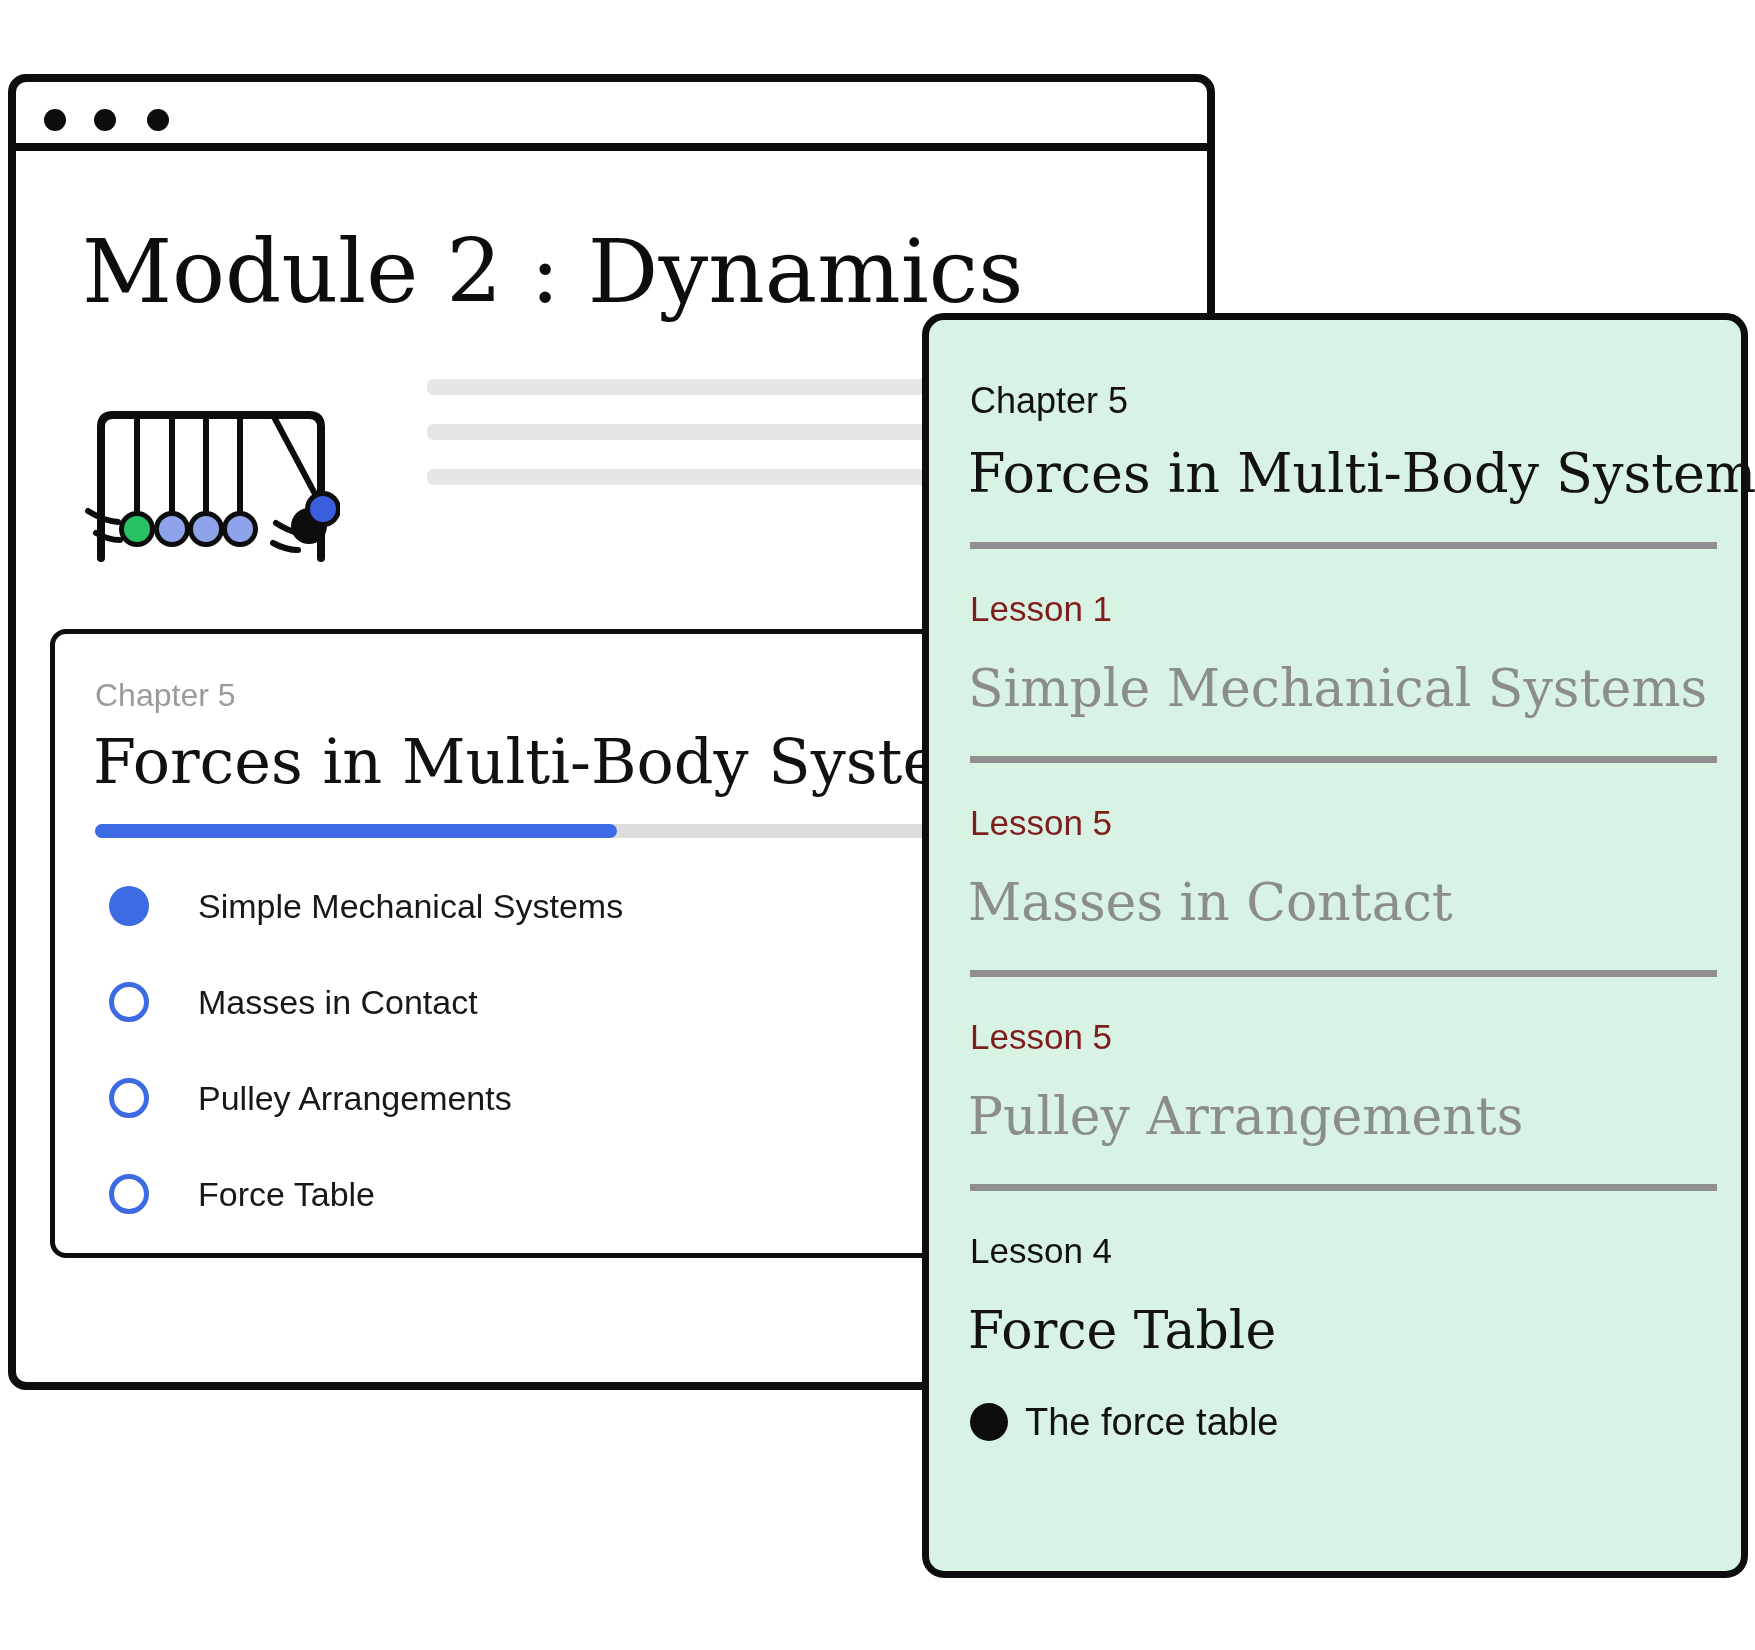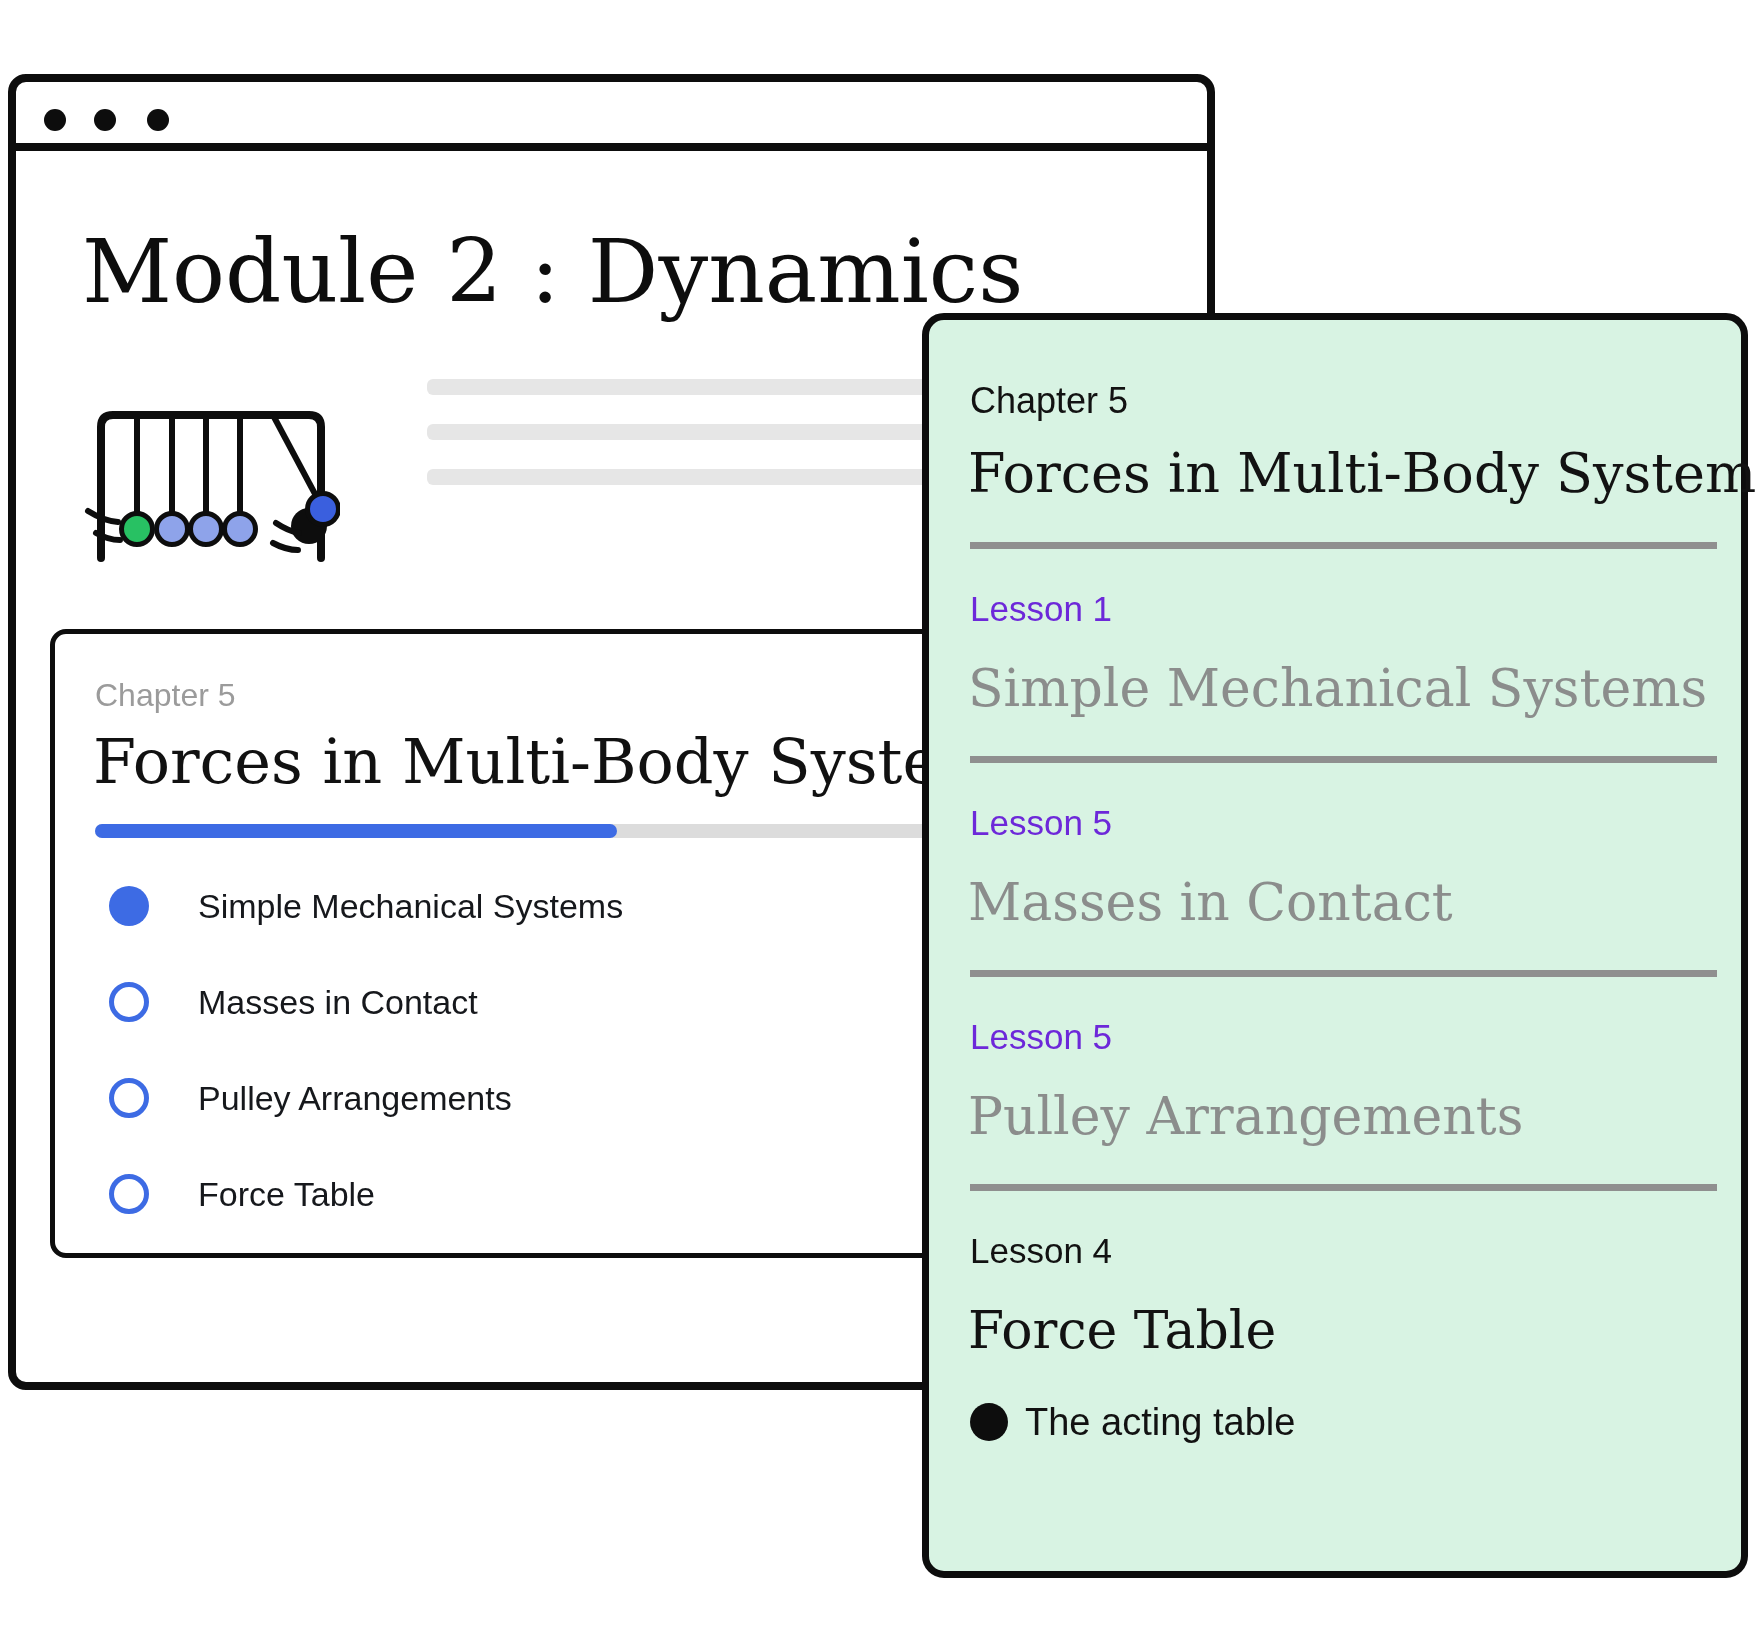--- a/index.html
+++ b/index.html
@@ -42,21 +42,21 @@
   .c-label{position:absolute;left:143px;top:0;font-size:34px;line-height:46px;color:#16181c;white-space:nowrap;}
 
   
   .panel{position:absolute;left:922px;top:313px;width:826px;height:1265px;
          background:#d8f3e3;border:7px solid #0d0d0d;border-radius:22px;box-sizing:border-box;z-index:5;}
   .p-chapter{position:absolute;left:41px;top:58px;font-size:36px;line-height:46px;color:#121212;}
   .p-title{position:absolute;left:39px;top:118px;font-family:"DejaVu Serif","Liberation Serif",serif;
            font-size:54px;line-height:72px;color:#121212;white-space:nowrap;}
   .p-rule{position:absolute;left:41px;width:747px;height:7px;background:#8f8f8f;}
   .rule1{top:222px;} .rule2{top:436px;} .rule3{top:650px;} .rule4{top:864px;}
-  .p-lesson-label{position:absolute;left:41px;font-size:35px;line-height:46px;color:#6d28d9;white-space:nowrap;}
+  .p-lesson-label{position:absolute;left:41px;font-size:35px;line-height:46px;color:#7f1d1d;white-space:nowrap;}
   .p-lesson-title{position:absolute;left:39px;font-family:"DejaVu Serif","Liberation Serif",serif;
                   font-size:52px;line-height:68px;color:#8b8d8c;white-space:nowrap;}
   .ll1{top:266px;} .lt1{top:334px;}
   .ll2{top:480px;} .lt2{top:548px;}
   .ll3{top:694px;} .lt3{top:762px;}
   .ll4{top:908px;color:#121212;} .lt4{top:976px;color:#121212;}
 
   .p-row{position:absolute;left:0;width:100%;height:48px;}
   .p-row1{top:1078px;} .p-row2{top:1158px;}
   .p-radio{position:absolute;left:41px;top:5px;width:38px;height:38px;border-radius:50%;box-sizing:border-box;}
@@ -140,15 +140,15 @@
   <div class="p-rule rule3"></div>
   <div class="p-lesson-label ll3">Lesson 5</div>
   <div class="p-lesson-title lt3">Pulley Arrangements</div>
 
   <div class="p-rule rule4"></div>
   <div class="p-lesson-label ll4">Lesson 4</div>
   <div class="p-lesson-title lt4">Force Table</div>
 
   <div class="p-row p-row1">
     <span class="p-radio filled"></span>
-    <span class="p-label">The acting table</span>
+    <span class="p-label">The force table</span>
   </div>
 </div>
 
 </body></html>

